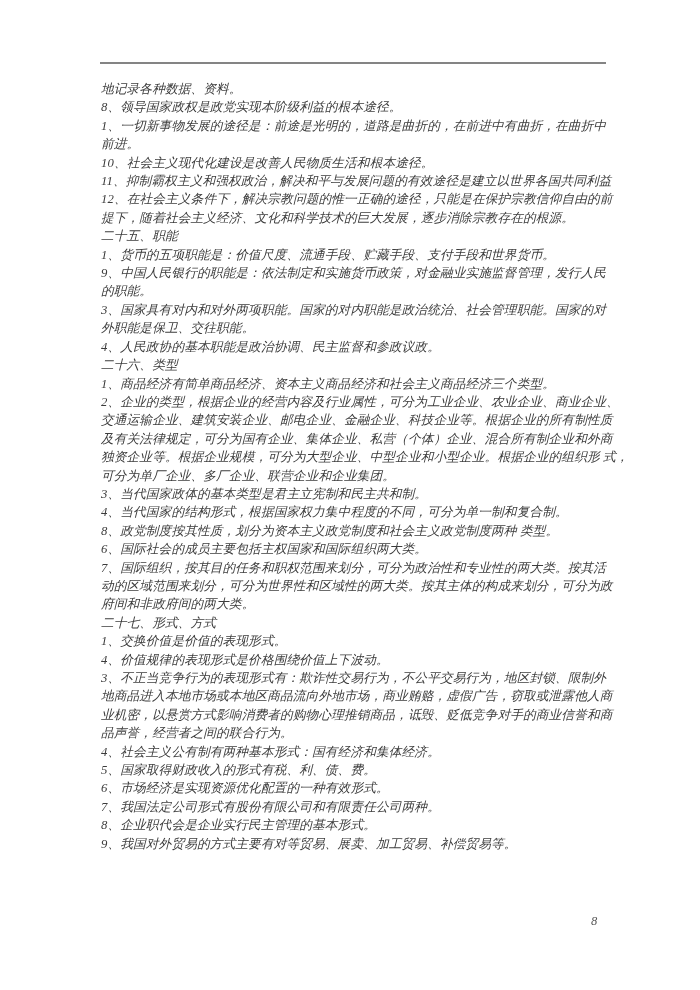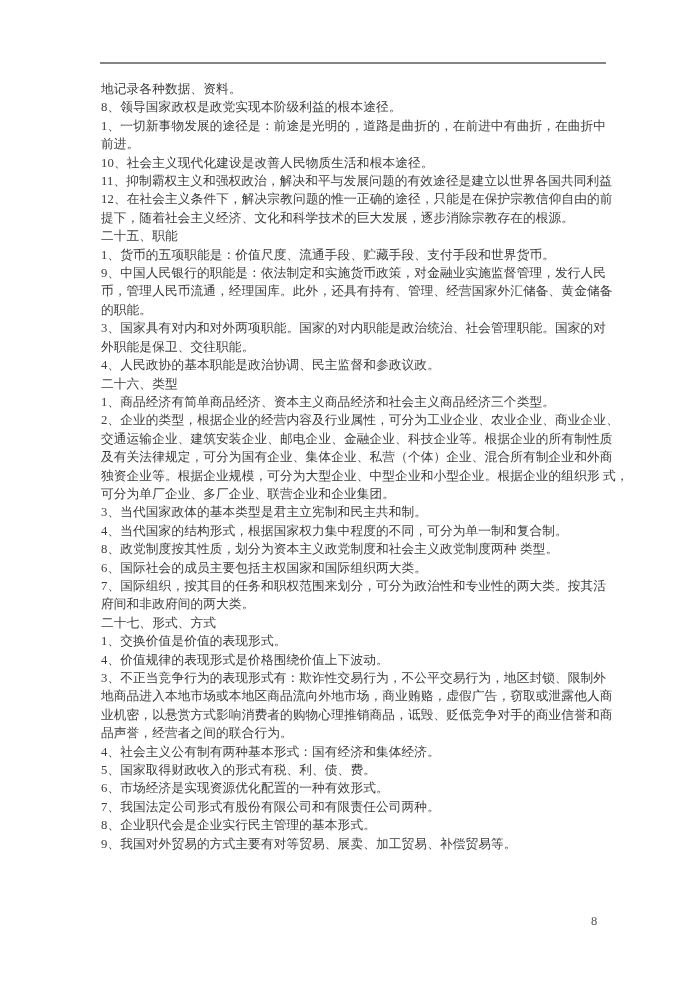--- a/index.html
+++ b/index.html
@@ -12,20 +12,21 @@
   body {
     background: var(--page-bg);
     font-family: "Liberation Serif", "DejaVu Serif", serif;
   }
   .page {
     position: relative;
     width: 700px;
     height: 990px;
     background: var(--page-bg);
     overflow: hidden;
+    font-style: italic;
   }
   .header-rule {
     position: absolute;
     left: 100px;
     top: 62px;
     width: 506px;
     height: 2px;
     background: var(--rule-color);
   }
   .content {
@@ -64,37 +65,37 @@
       <div class="line">8、领导国家政权是政党实现本阶级利益的根本途径。</div>
       <div class="line">1、一切新事物发展的途径是：前途是光明的，道路是曲折的，在前进中有曲折，在曲折中</div>
       <div class="line">前进。</div>
       <div class="line">10、社会主义现代化建设是改善人民物质生活和根本途径。</div>
       <div class="line">11、抑制霸权主义和强权政治，解决和平与发展问题的有效途径是建立以世界各国共同利益</div>
       <div class="line">12、在社会主义条件下，解决宗教问题的惟一正确的途径，只能是在保护宗教信仰自由的前</div>
       <div class="line">提下，随着社会主义经济、文化和科学技术的巨大发展，逐步消除宗教存在的根源。</div>
       <div class="line">二十五、职能</div>
       <div class="line">1、货币的五项职能是：价值尺度、流通手段、贮藏手段、支付手段和世界货币。</div>
       <div class="line">9、中国人民银行的职能是：依法制定和实施货币政策，对金融业实施监督管理，发行人民</div>
-      <div class="line">币，管理人民币流通，经理国库。此外，还具有持有、管理、经营国家外汇储备、黄金储备</div>
       <div class="line">的职能。</div>
       <div class="line">3、国家具有对内和对外两项职能。国家的对内职能是政治统治、社会管理职能。国家的对</div>
       <div class="line">外职能是保卫、交往职能。</div>
       <div class="line">4、人民政协的基本职能是政治协调、民主监督和参政议政。</div>
       <div class="line">二十六、类型</div>
       <div class="line">1、商品经济有简单商品经济、资本主义商品经济和社会主义商品经济三个类型。</div>
       <div class="line">2、企业的类型，根据企业的经营内容及行业属性，可分为工业企业、农业企业、商业企业、</div>
       <div class="line">交通运输企业、建筑安装企业、邮电企业、金融企业、科技企业等。根据企业的所有制性质</div>
       <div class="line">及有关法律规定，可分为国有企业、集体企业、私营（个体）企业、混合所有制企业和外商</div>
       <div class="line">独资企业等。根据企业规模，可分为大型企业、中型企业和小型企业。根据企业的组织形 式，</div>
       <div class="line">可分为单厂企业、多厂企业、联营企业和企业集团。</div>
       <div class="line">3、当代国家政体的基本类型是君主立宪制和民主共和制。</div>
       <div class="line">4、当代国家的结构形式，根据国家权力集中程度的不同，可分为单一制和复合制。</div>
       <div class="line">8、政党制度按其性质，划分为资本主义政党制度和社会主义政党制度两种 类型。</div>
       <div class="line">6、国际社会的成员主要包括主权国家和国际组织两大类。</div>
       <div class="line">7、国际组织，按其目的任务和职权范围来划分，可分为政治性和专业性的两大类。按其活</div>
+      <div class="line">动的区域范围来划分，可分为世界性和区域性的两大类。按其主体的构成来划分，可分为政</div>
       <div class="line">府间和非政府间的两大类。</div>
       <div class="line">二十七、形式、方式</div>
       <div class="line">1、交换价值是价值的表现形式。</div>
       <div class="line">4、价值规律的表现形式是价格围绕价值上下波动。</div>
       <div class="line">3、不正当竞争行为的表现形式有：欺诈性交易行为，不公平交易行为，地区封锁、限制外</div>
       <div class="line">地商品进入本地市场或本地区商品流向外地市场，商业贿赂，虚假广告，窃取或泄露他人商</div>
       <div class="line">业机密，以悬赏方式影响消费者的购物心理推销商品，诋毁、贬低竞争对手的商业信誉和商</div>
       <div class="line">品声誉，经营者之间的联合行为。</div>
       <div class="line">4、社会主义公有制有两种基本形式：国有经济和集体经济。</div>
       <div class="line">5、国家取得财政收入的形式有税、利、债、费。</div>

